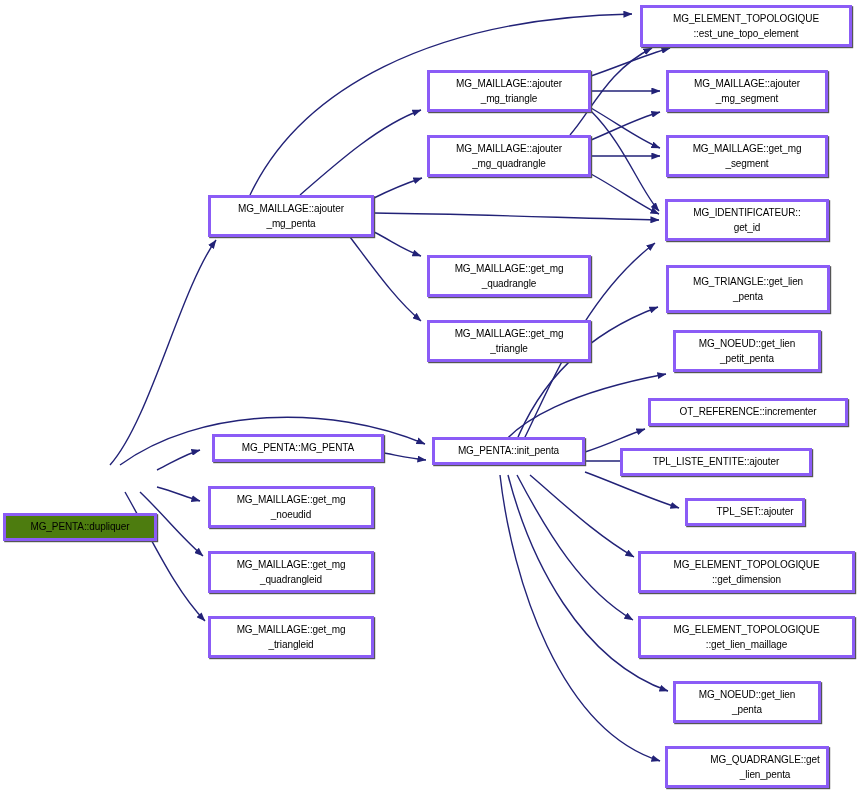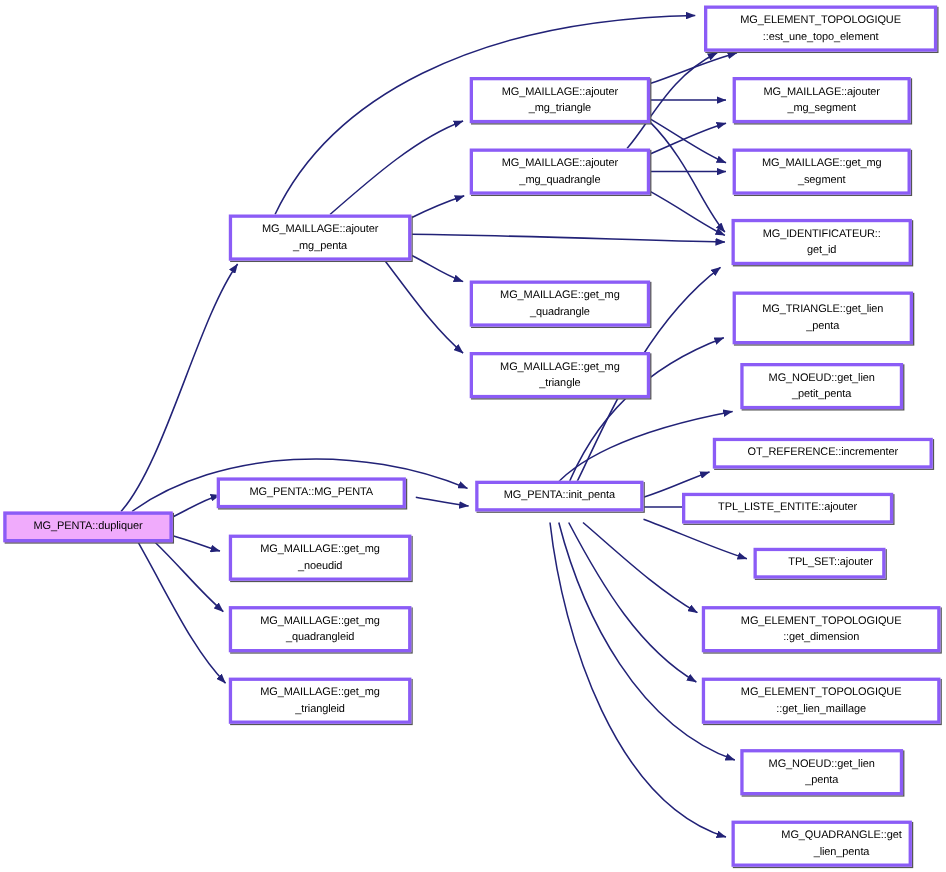--- a/index.html
+++ b/index.html
@@ -20,21 +20,21 @@
     font-size:10px;
     line-height:15.5px;
     display:flex;
     align-items:center;
     justify-content:center;
     text-align:center;
     white-space:pre-line;
     letter-spacing:-0.1px;
     box-shadow:1.2px 1.2px 0 0 #555555;
   }
-  .node.highlight{background:#f0abfc;}
+  .node.highlight{background:#4d7c0f;margin-top:48px;}
   .node .lbl{display:block;padding:0 3px;}
 </style>
 </head>
 <body>
 
 <div id="canvas">
 
   <svg id="edges" viewBox="0 0 860 793" xmlns="http://www.w3.org/2000/svg">
     <defs>
       <marker id="arrow" markerWidth="9" markerHeight="7" refX="8.6" refY="3.5" orient="auto" markerUnits="userSpaceOnUse">
@@ -104,21 +104,21 @@
       <path d="M508,475 C530,560 580,660 668,691"></path>
 
       <path d="M500,475 C512,580 560,730 660,761"></path>
     </g>
   </svg>
 
   <div id="nodes">
       <div class="node highlight" style="left: 3px; top: 465px; width: 154px; height: 28px;"><span class="lbl">MG_PENTA::dupliquer</span></div>
       <div class="node" style="left: 208px; top: 195px; width: 166px; height: 42px;"><span class="lbl">MG_MAILLAGE::ajouter
 _mg_penta</span></div>
-      <div class="node" style="left: 197px; top: 434px; width: 172px; height: 28px; align-items: center;"><span class="lbl">MG_PENTA::MG_PENTA</span></div>
+      <div class="node" style="left: 212px; top: 434px; width: 172px; height: 28px; align-items: center;"><span class="lbl">MG_PENTA::MG_PENTA</span></div>
       <div class="node" style="left: 208px; top: 486px; width: 166px; height: 42px;"><span class="lbl">MG_MAILLAGE::get_mg
 _noeudid</span></div>
       <div class="node" style="left: 208px; top: 551px; width: 166px; height: 42px;"><span class="lbl">MG_MAILLAGE::get_mg
 _quadrangleid</span></div>
       <div class="node" style="left: 208px; top: 616px; width: 166px; height: 42px;"><span class="lbl">MG_MAILLAGE::get_mg
 _triangleid</span></div>
       <div class="node" style="left: 427px; top: 70px; width: 164px; height: 42px;"><span class="lbl">MG_MAILLAGE::ajouter
 _mg_triangle</span></div>
       <div class="node" style="left: 427px; top: 135px; width: 164px; height: 42px;"><span class="lbl">MG_MAILLAGE::ajouter
 _mg_quadrangle</span></div>

